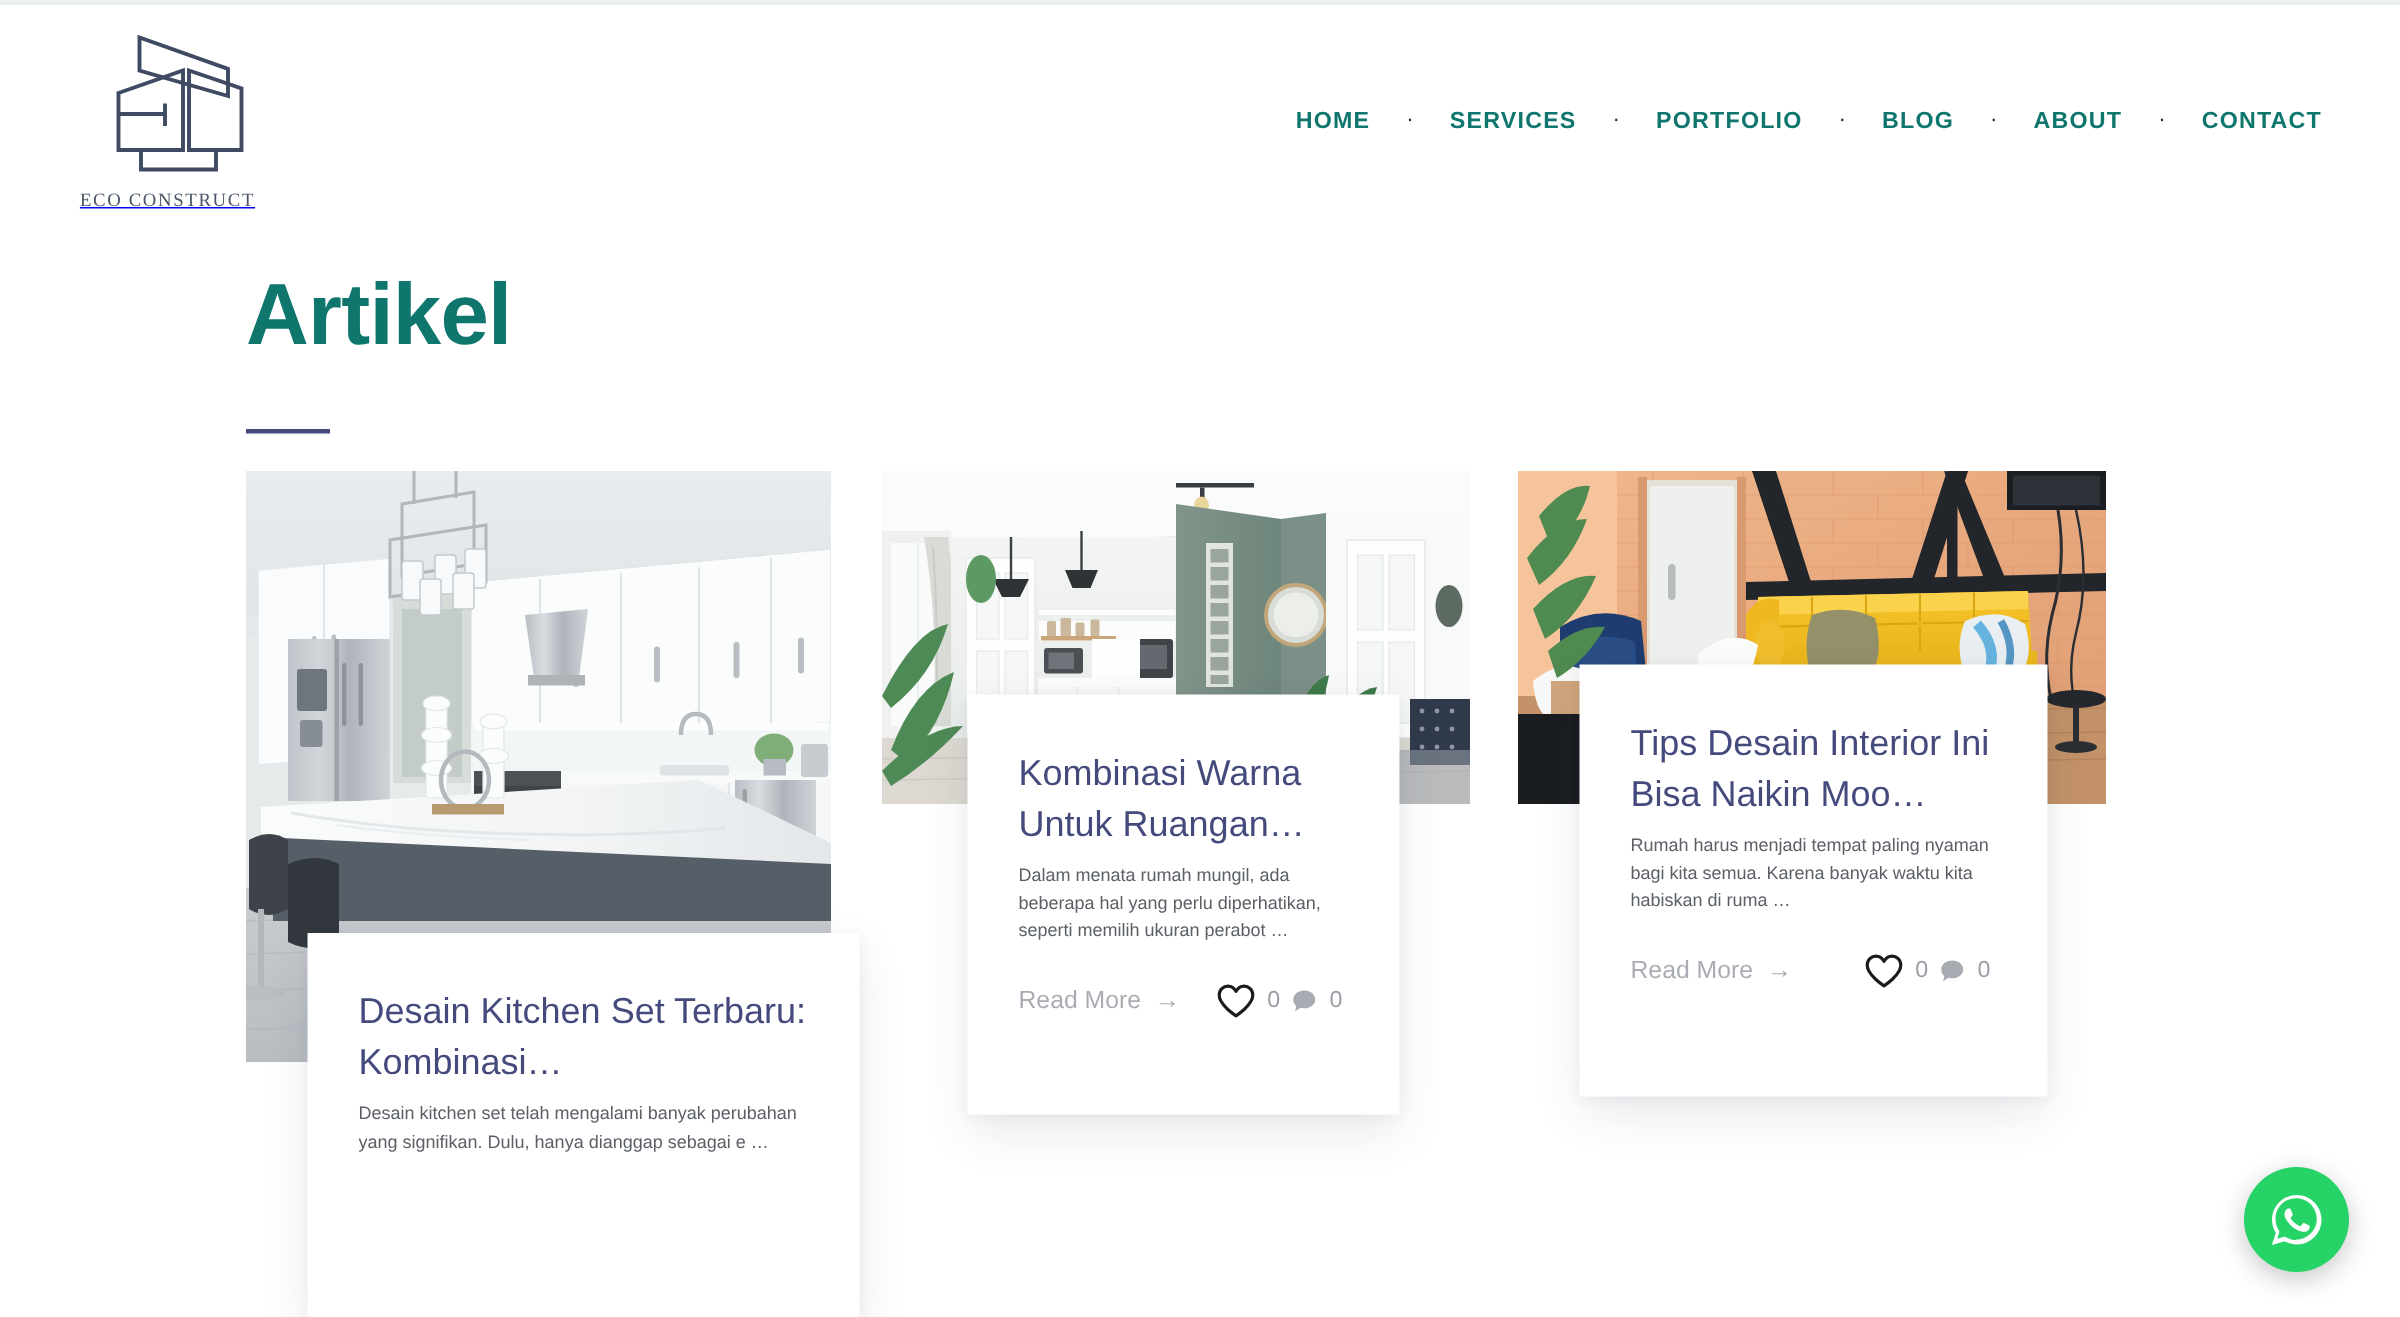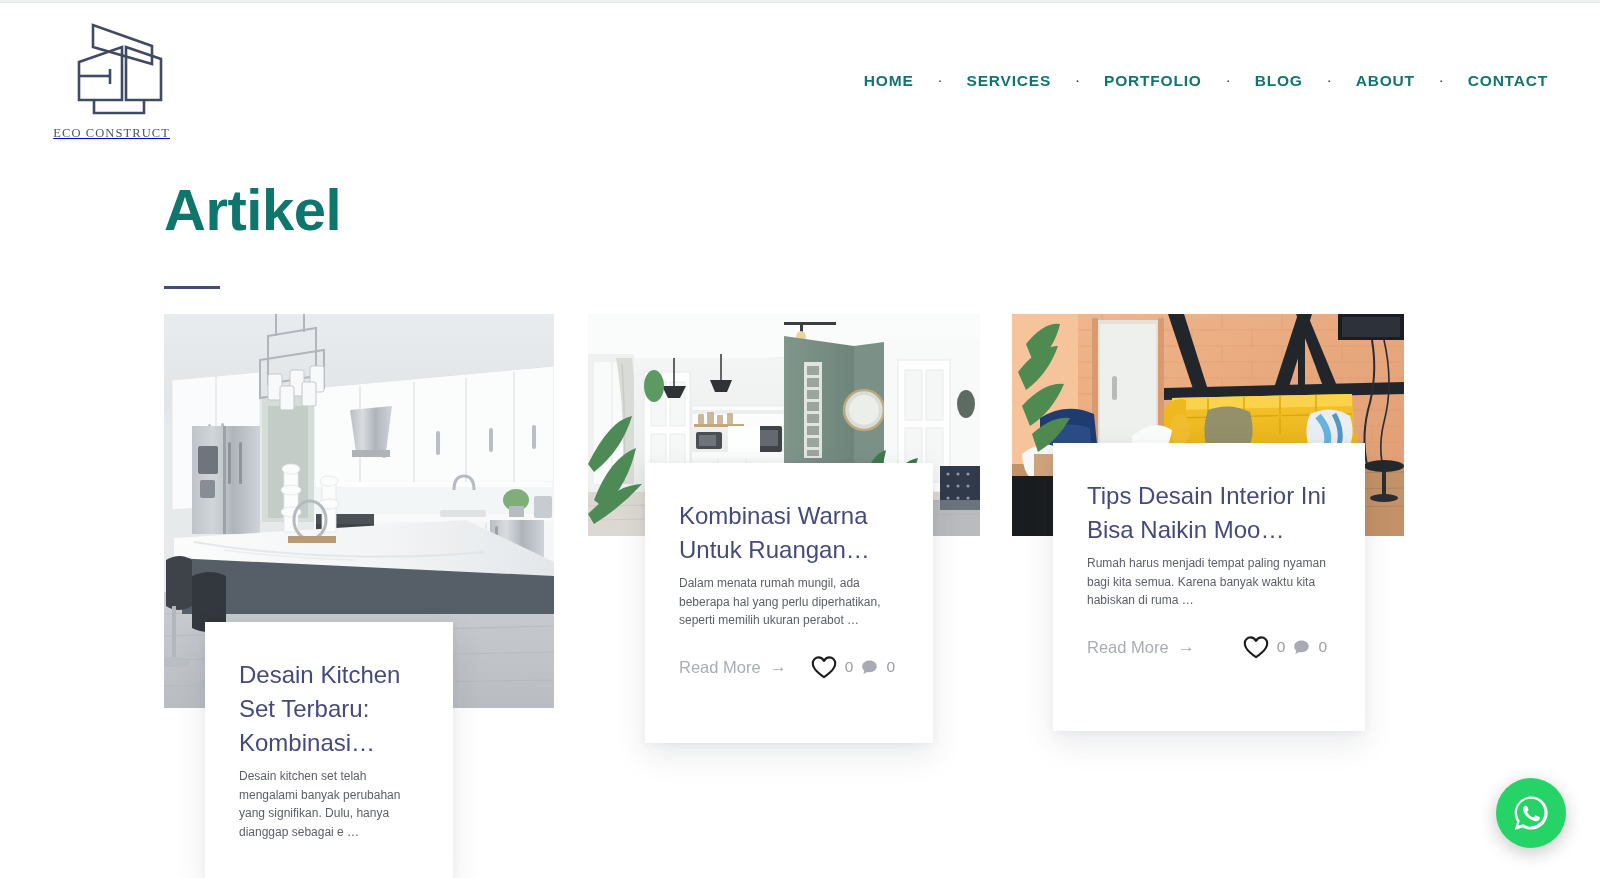--- a/index.html
+++ b/index.html
@@ -348,21 +348,21 @@
         <g>
           <path d="M2 246 q14 -8 26 0 l0 46 q-14 8 -26 0 Z" fill="#3e434a"></path>
           <rect x="8" y="292" width="4" height="52" fill="#b2b7bc"></rect>
           <ellipse cx="10" cy="348" rx="16" ry="5" fill="#b9bec3"></ellipse>
           <path d="M28 262 q18 -8 34 0 l0 52 q-18 8 -34 0 Z" fill="#33383e"></path>
           <rect x="42" y="314" width="5" height="54" fill="#b2b7bc"></rect>
           <ellipse cx="45" cy="372" rx="19" ry="6" fill="#b9bec3"></ellipse>
         </g>
       </svg>
     </div>
-    <div class="card-panel" style="left:205px; top:622px; width:248px; height:256px;">
+    <div class="card-panel" style="left:205px; top:622px; width:368px; height:256px;">
       <h2 class="card-title">Desain Kitchen Set Terbaru: Kombinasi…</h2>
       <p class="card-excerpt">Desain kitchen set telah mengalami banyak perubahan yang signifikan. Dulu, hanya dianggap sebagai e …</p>
     </div>
   </article>
 
   <article class="card">
     <div class="card-image" style="left:588px; top:314px; width:392px; height:222px;">
       <svg width="392" height="222" viewBox="0 0 392 222" preserveAspectRatio="none">
         <defs>
           <linearGradient id="k2wall" x1="0" y1="0" x2="0" y2="1">

